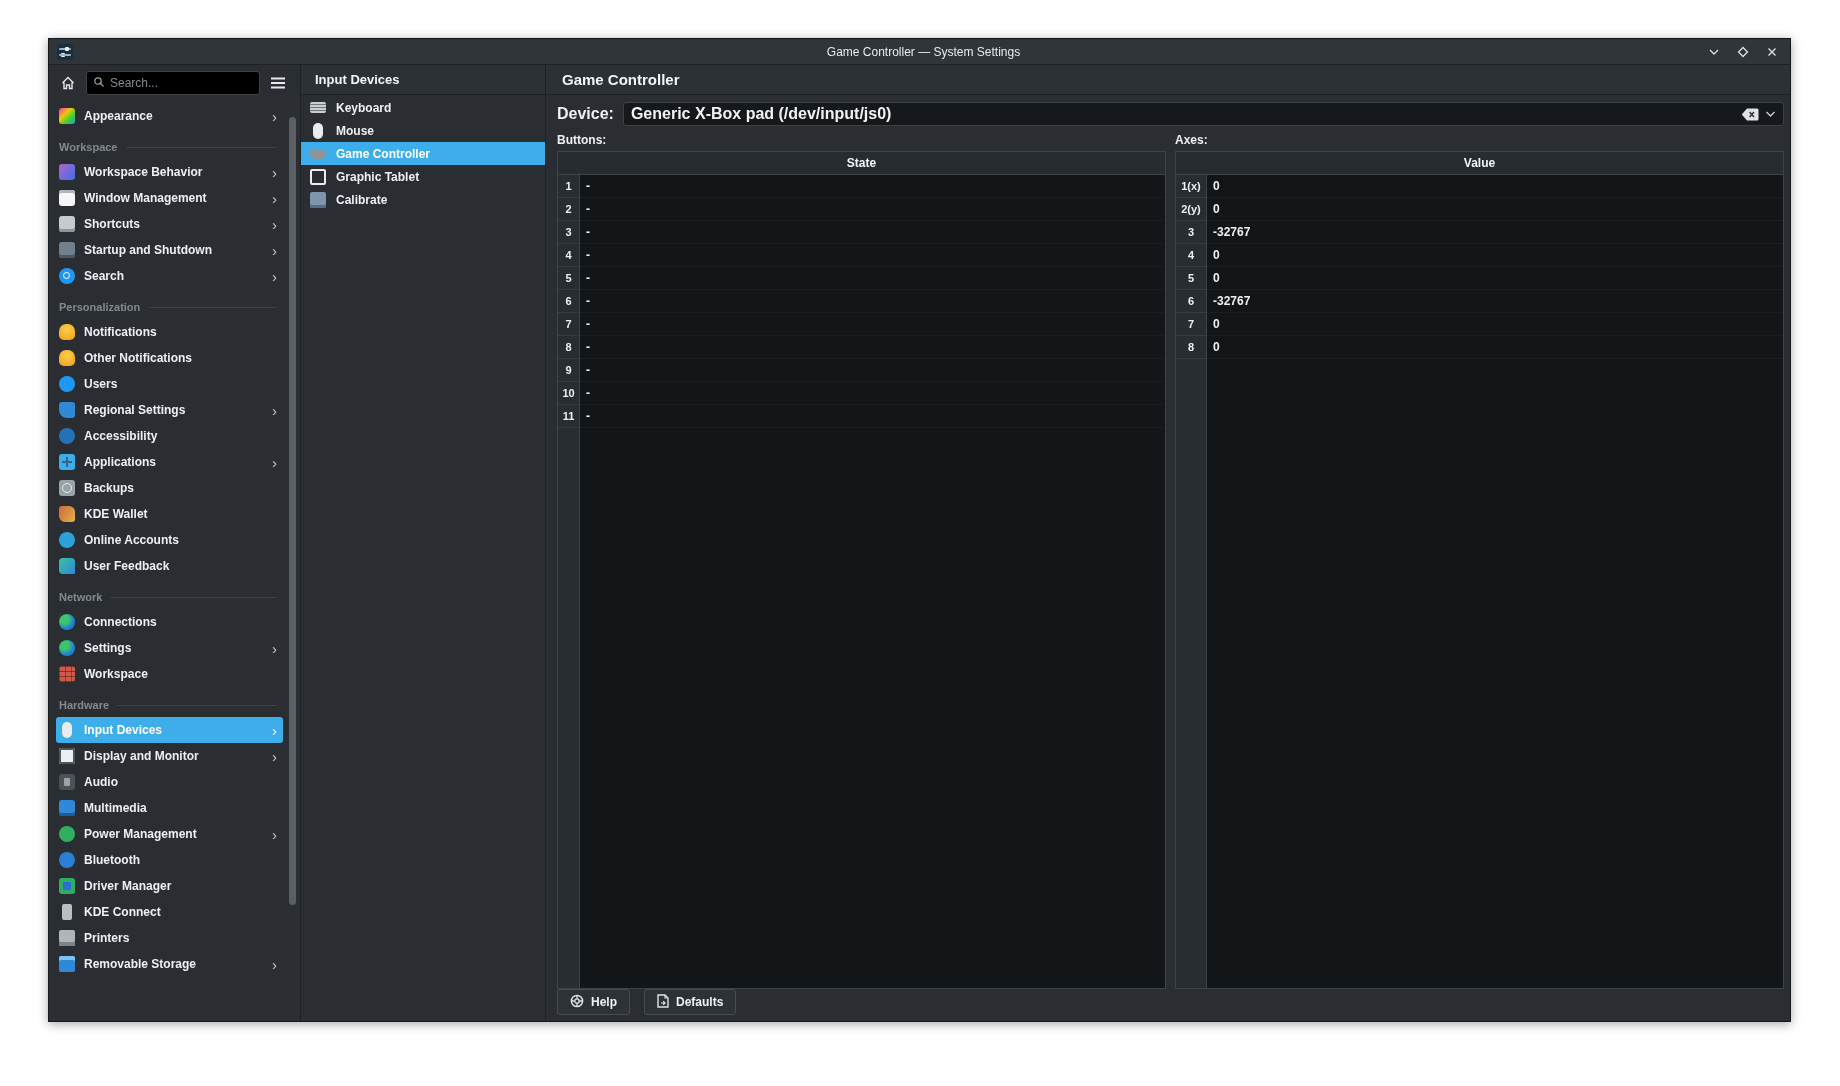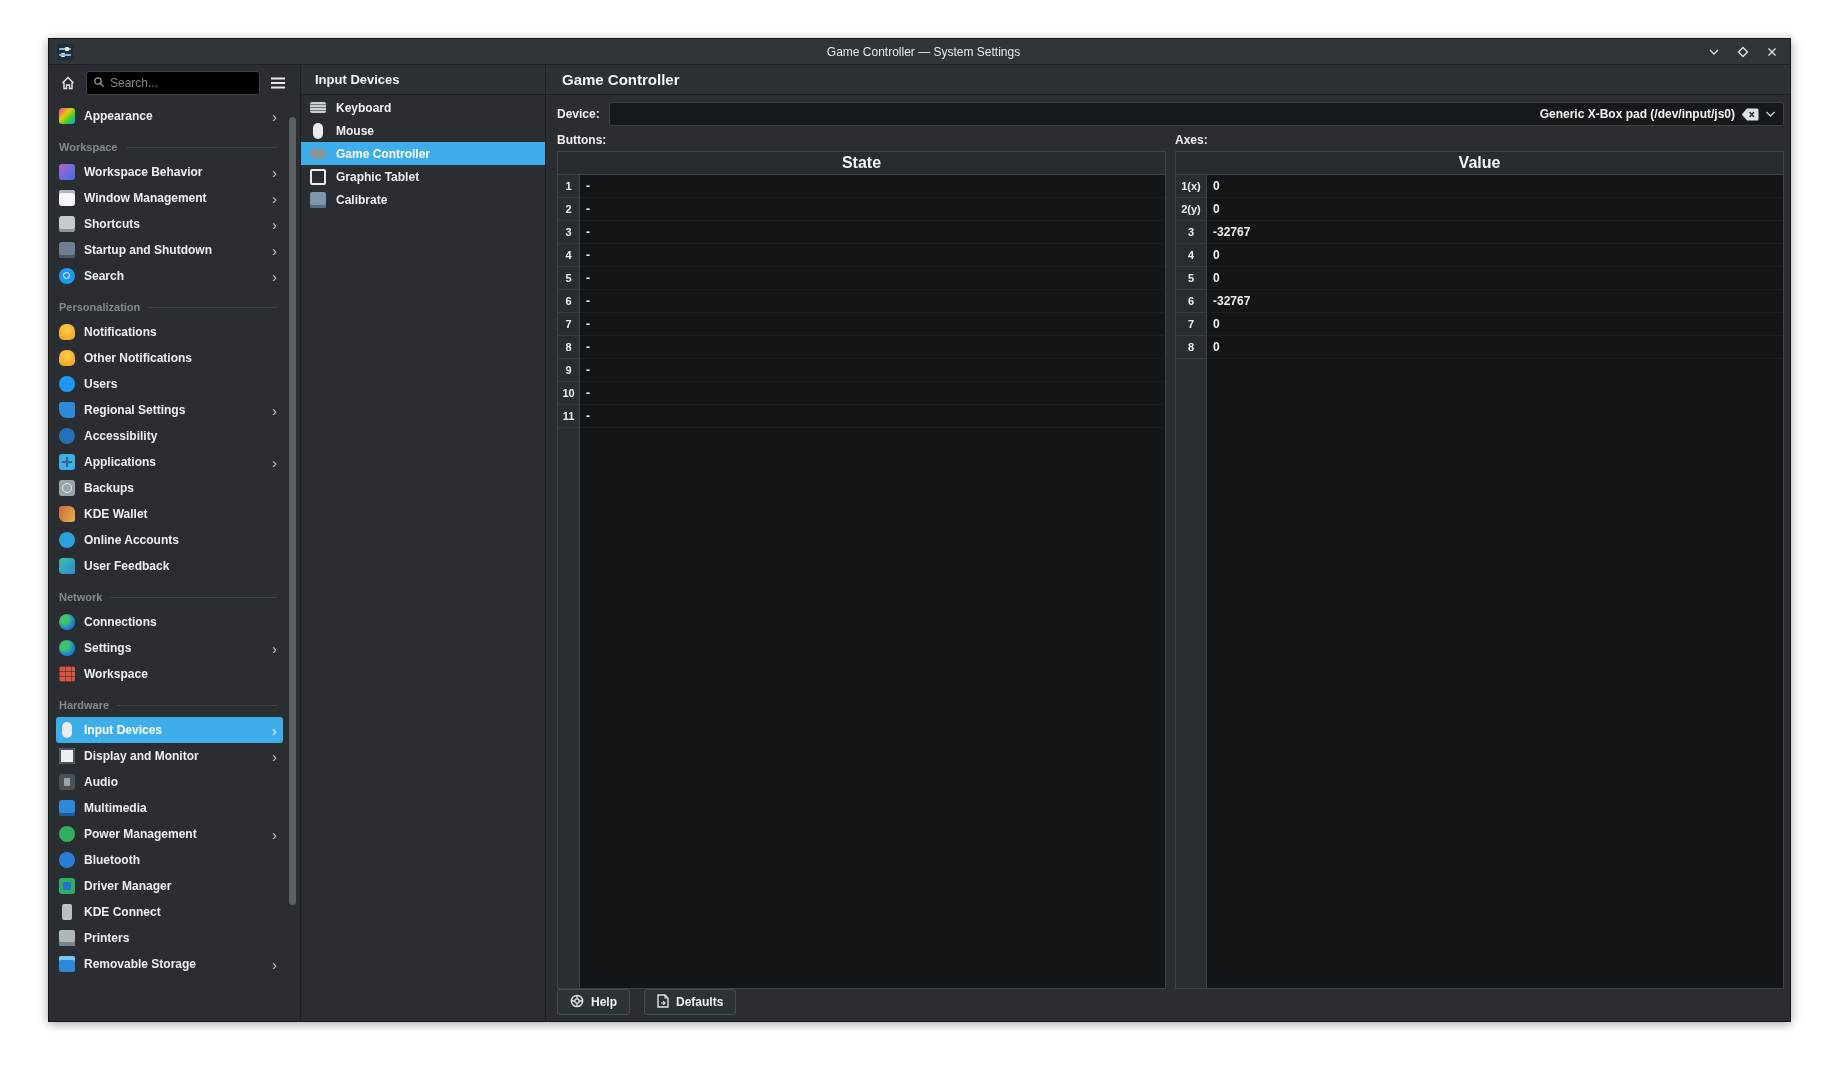--- a/index.html
+++ b/index.html
@@ -105,24 +105,24 @@
   .drow { height:23px; display:flex; align-items:center; gap:10px; padding-left:9px;
           font-size:12px; font-weight:600; color:#eef0f1; }
   .drow.sel { background:#3daee9; color:#ffffff; }
 
   
   .main-header { height:30px; flex:none; background:#2c3136; border-bottom:1px solid #1e2226;
                  display:flex; align-items:center; padding-left:16px; font-size:15px; font-weight:600; color:#f4f5f6; }
   .main-body { flex:1; min-height:0; display:flex; flex-direction:column; padding:7px 6px 6px 11px; }
 
   .device-row { display:flex; align-items:center; gap:9px; flex:none; }
-  .device-row .lbl { font-size:12px; font-weight:600; }
+  .device-row .lbl { font-size:16px; font-weight:600; }
   .combobox { flex:1; height:24px; background:#16191c; border:1px solid #3c4145; border-radius:3px;
               display:flex; align-items:center; padding:0 7px; gap:6px; }
-  .combobox .value { flex:1; font-size:12px; font-weight:600; color:#f0f2f3;text-align:right; }
+  .combobox .value { flex:1; font-size:16px; font-weight:600; color:#f0f2f3; }
   .combobox svg { display:block; flex:none; }
 
   .columns { flex:1; min-height:0; display:flex; gap:9px; margin-top:4px; }
   .col-label { height:21px; display:flex; align-items:flex-end; padding-bottom:4px; font-size:12px; font-weight:600; flex:none; }
 
   .left-col { width:191px; flex:none; display:flex; flex-direction:column; padding-bottom:12px; }
   .pos-box { width:191px; height:223px; background:#26292d; border:1px solid #c2c6c9; position:relative; flex:none; }
   .pos-box .vline { position:absolute; left:50%; top:0; bottom:0; width:1px; background:#c2c6c9; }
   .pos-box .hline { position:absolute; top:50%; left:0; right:0; height:1px; background:#c2c6c9; }
   .pos-marker { position:absolute; left:50%; top:50%; width:9px; height:9px; transform:translate(-50%,-50%); }
@@ -134,21 +134,21 @@
   .left-spacer { flex:1; }
 
   .btn { height:26px; background:#2d3237; border:1px solid #474c51; border-radius:3px; color:#f0f2f3;
          font-size:12px; font-weight:600; display:inline-flex; align-items:center; justify-content:center;
          gap:7px; padding:0 12px; font-family:"Liberation Sans", sans-serif; cursor:default; }
   .calibrate { width:100%; flex:none; }
 
   .table-col { flex:1; min-width:0; display:flex; flex-direction:column; }
   .data-table { flex:1; min-height:0; border:1px solid #3e4347; background:#131619; display:flex; flex-direction:column; }
   .t-head { height:23px; flex:none; background:#272c31; border-bottom:1px solid #3e4347;
-            display:flex; align-items:center; justify-content:center; font-size:16px; font-weight:600; color:#f4f5f6; }
+            display:flex; align-items:center; justify-content:center; font-size:12px; font-weight:600; color:#f4f5f6; }
   .t-body { flex:1; min-height:0; display:flex; }
   .t-rowheads { width:22px; flex:none; background:#282d32; border-right:1px solid #3e4347; }
   .axes .t-rowheads { width:31px; }
   .t-rowheads .rh { height:23px; display:flex; align-items:center; justify-content:center;
                     font-size:11px; font-weight:700; color:#eef0f1; border-bottom:1px solid #373c41; }
   .t-cells { flex:1; min-width:0; }
   .t-cells .cell { height:23px; display:flex; align-items:center; padding-left:6px; font-size:12px; font-weight:600;
                    color:#eef0f1; border-bottom:1px solid #1a1e21; }
 
   .footer { flex:none; display:flex; align-items:center; gap:14px; padding:0 0 0 0; }

